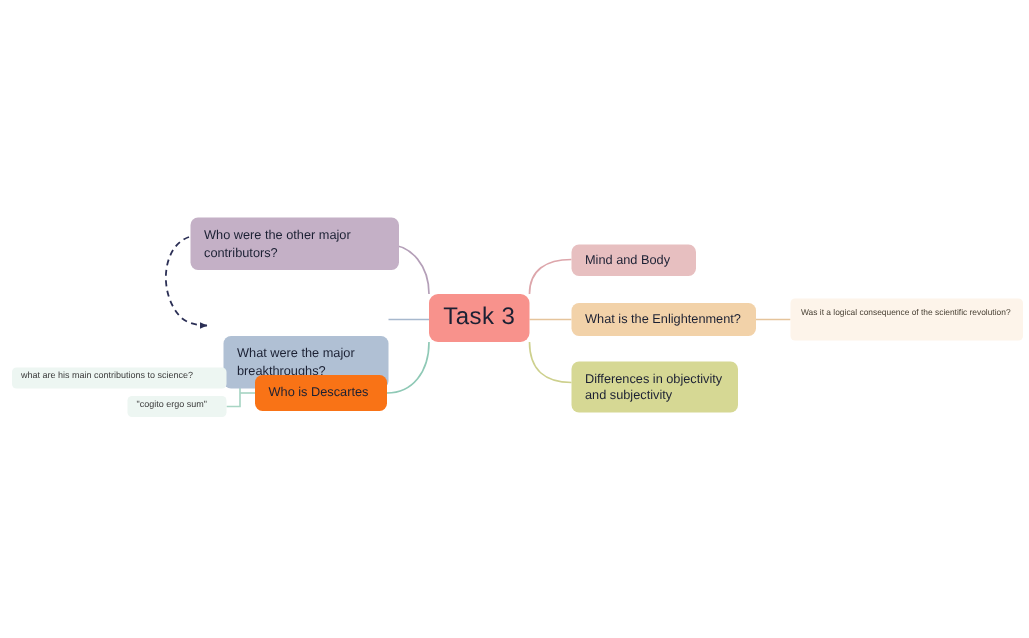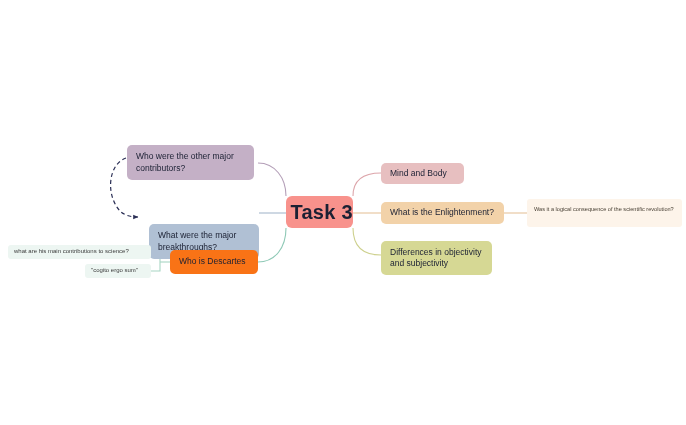--- a/index.html
+++ b/index.html
@@ -27,23 +27,23 @@
     position: absolute;
     box-sizing: border-box;
     display: flex;
     align-items: center;
     border-radius: 5px;
     color: #1b2033;
     line-height: 1.32;
     white-space: pre-wrap;
   }
   .node.center {
-    justify-content: flex-end;
-    font-size: 20px;
-    font-weight: bold;
+    justify-content: center;
+    font-size: 16px;
+    font-weight: normal;
     letter-spacing: 0.3px;
     border-radius: 6px;
   }
   .node.branch {
     font-size: 8.5px;
     padding: 0 9px;
   }
   .node.leaf {
     font-size: 6px;
     padding: 0 6px;
@@ -85,21 +85,21 @@
         <path d="M0,0.6 L4.2,2.5 L0,4.4 z" fill="#2b2f55"></path>
       </marker>
     </defs>
     <path d="M 126 158 C 108 164 105 196 121 212 C 126 216 132 217 138 217" fill="none" stroke="#2b2f55" stroke-width="1.2" stroke-dasharray="4 3" marker-end="url(#arrowhead)"></path>
   </svg>
 
   <div class="node center" style="left:286px; top:196px; width:67px; height:32px; background:#f8928c;">
     <span>Task 3</span>
   </div>
 
-  <div class="node branch" style="left:127px; top:145px; width:127px; height:35px; background:#c4b0c6;">
+  <div class="node branch" style="left:127px; top:145px; width:139px; height:35px; background:#c4b0c6;">
     <span>Who were the other major contributors?</span>
   </div>
 
   <div class="node branch" style="left:149px; top:196px; width:110px; height:35px; background:#b0c0d4;margin-top:28px;">
     <span>What were the major breakthroughs?</span>
   </div>
 
   <div class="node branch" style="left:170px; top:250px; width:88px; height:24px; background:#f97316;">
     <span>Who is Descartes</span>
   </div>

